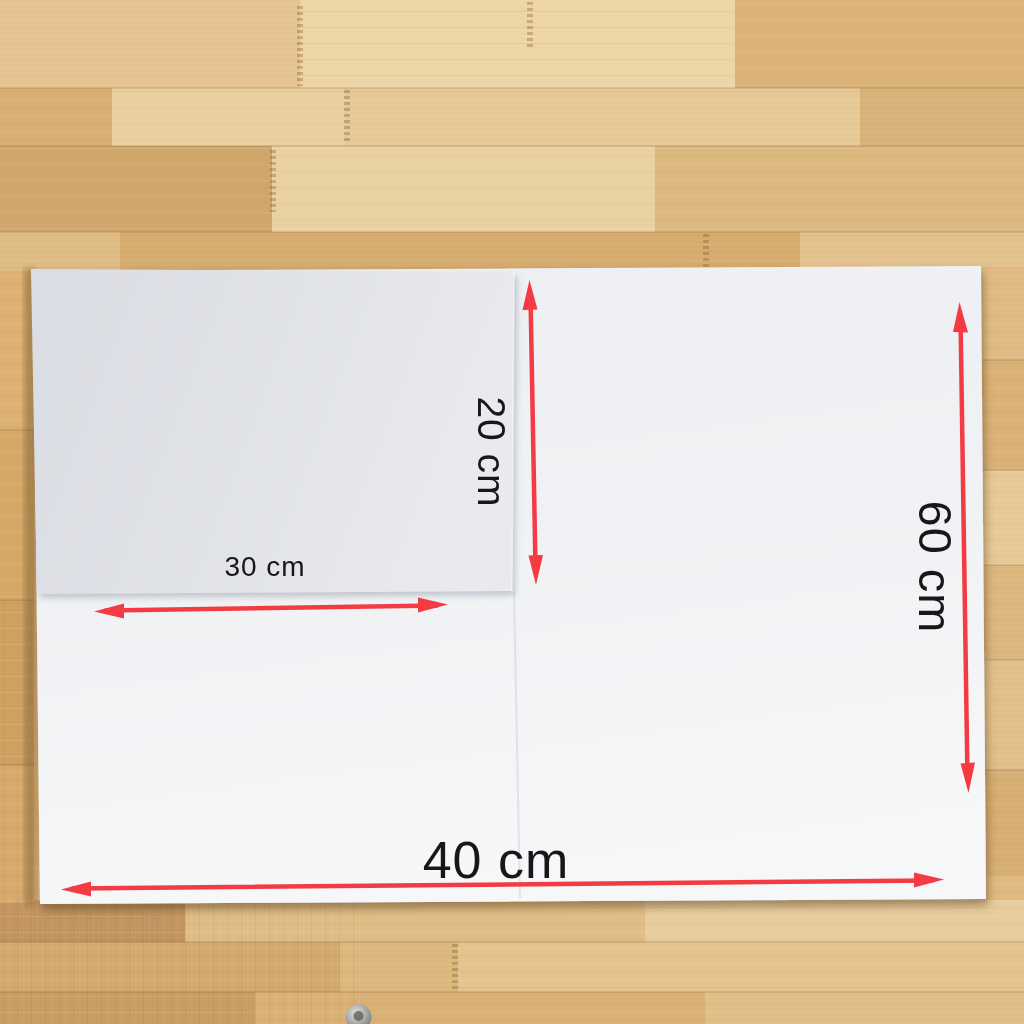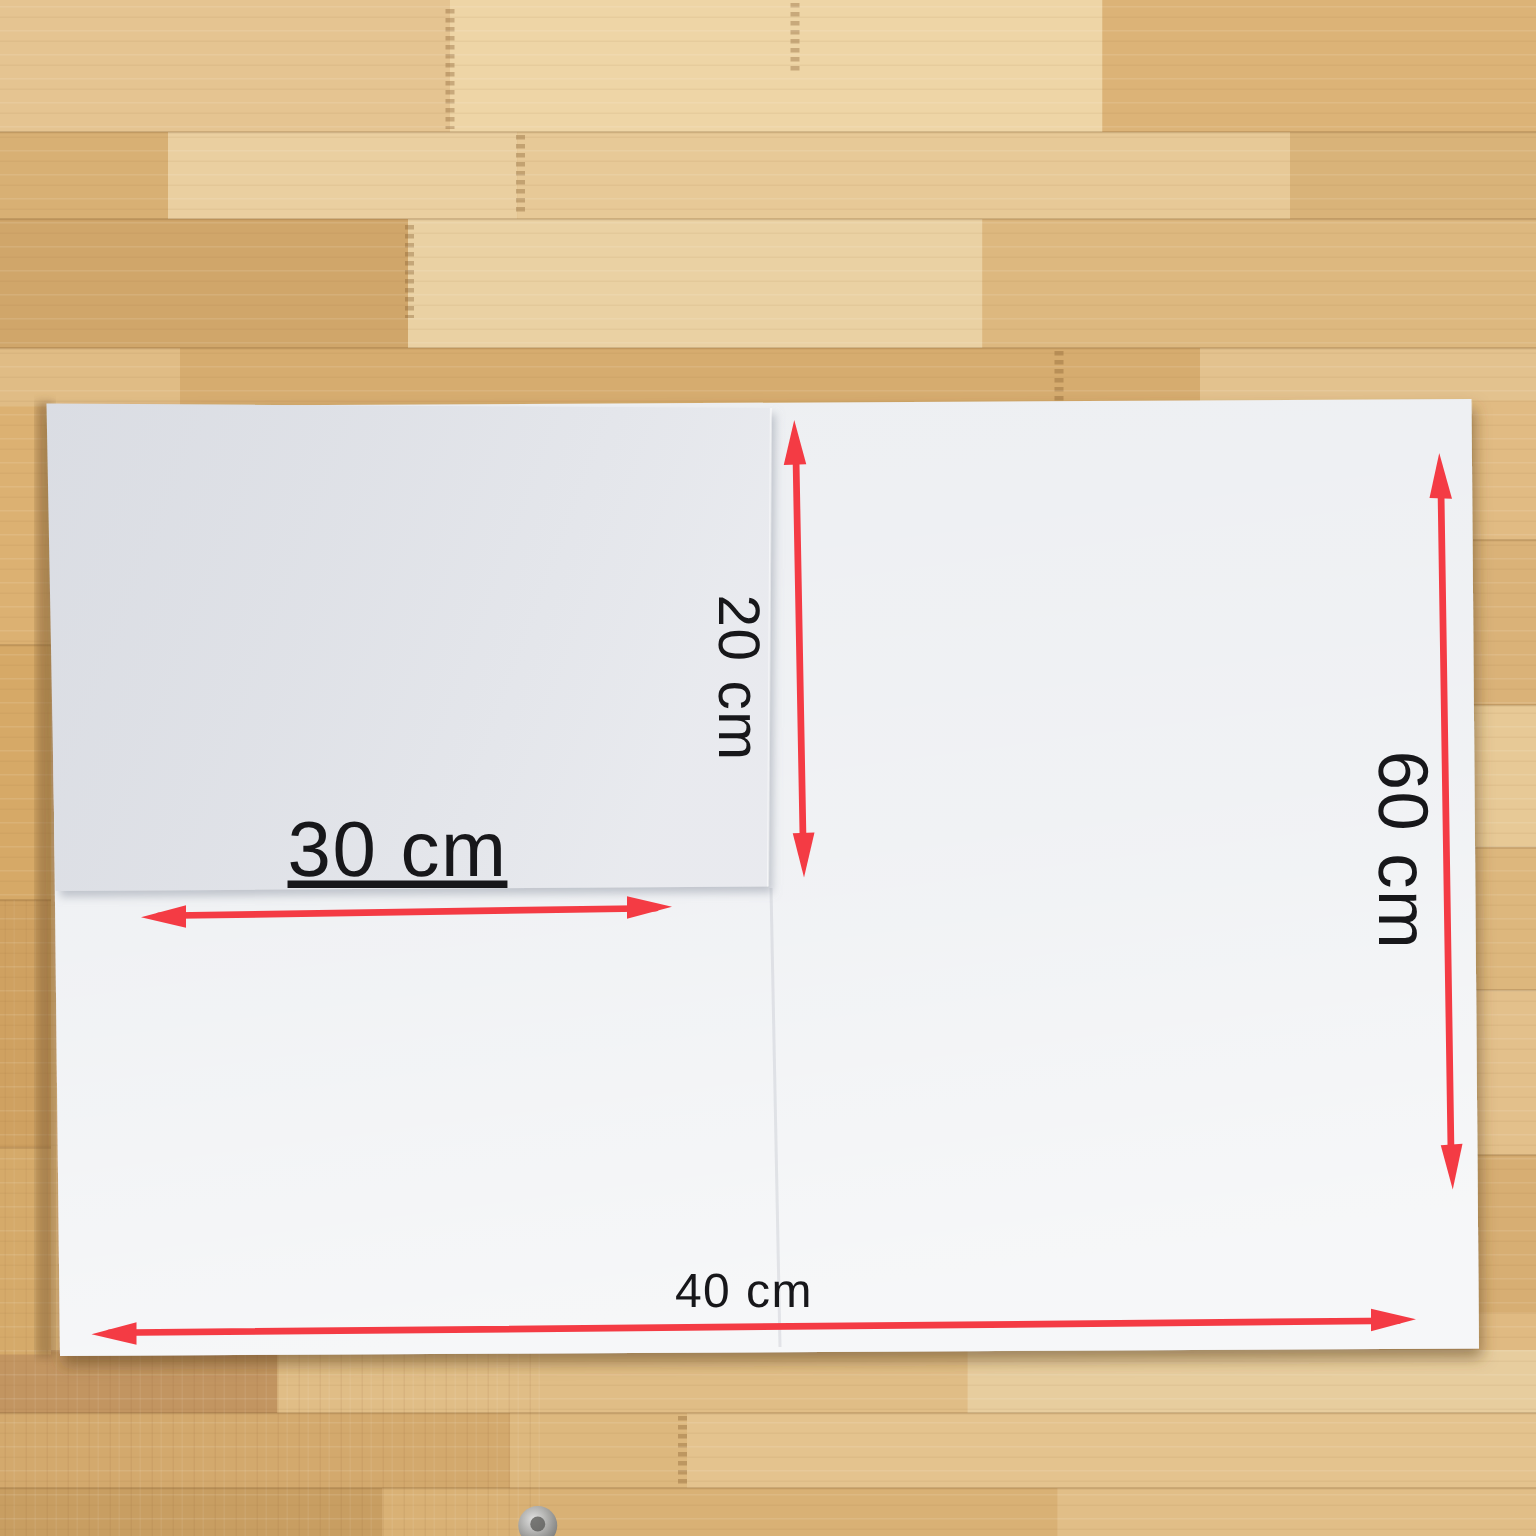--- a/index.html
+++ b/index.html
@@ -149,16 +149,16 @@
     <line class="arrow-line" x1="73" y1="888.5" x2="932" y2="880.5"></line>
     <polygon class="arrow-head" points="61,889.5 91,881.5 91,896.5"></polygon>
     <polygon class="arrow-head" points="944,879.5 914,872.5 914,887.5"></polygon>
   </g>
 
   <circle cx="358.5" cy="1017" r="13" fill="url(#screwG)"></circle>
   <circle cx="358.5" cy="1016" r="5" fill="#5c5c5a" opacity="0.8"></circle>
 </svg>
 
   <div class="dim-label rot" style="left:411px;top:427px;width:160px;height:50px;line-height:50px;font-size:39px;">20 cm</div>
-  <div class="dim-label" style="left:185px;top:542px;width:160px;height:50px;line-height:50px;font-size:52px;text-decoration:underline;">30 cm</div>
+  <div class="dim-label" style="left:185px;top:542px;width:160px;height:50px;line-height:50px;font-size:28px;">30 cm</div>
   <div class="dim-label rot" style="left:855px;top:537px;width:160px;height:60px;line-height:60px;font-size:47px;">60 cm</div>
-  <div class="dim-label" style="left:416px;top:835px;width:160px;height:50px;line-height:50px;font-size:32px;">40 cm</div>
+  <div class="dim-label" style="left:416px;top:835px;width:160px;height:50px;line-height:50px;font-size:52px;">40 cm</div>
 </div>
 
 </body></html>

